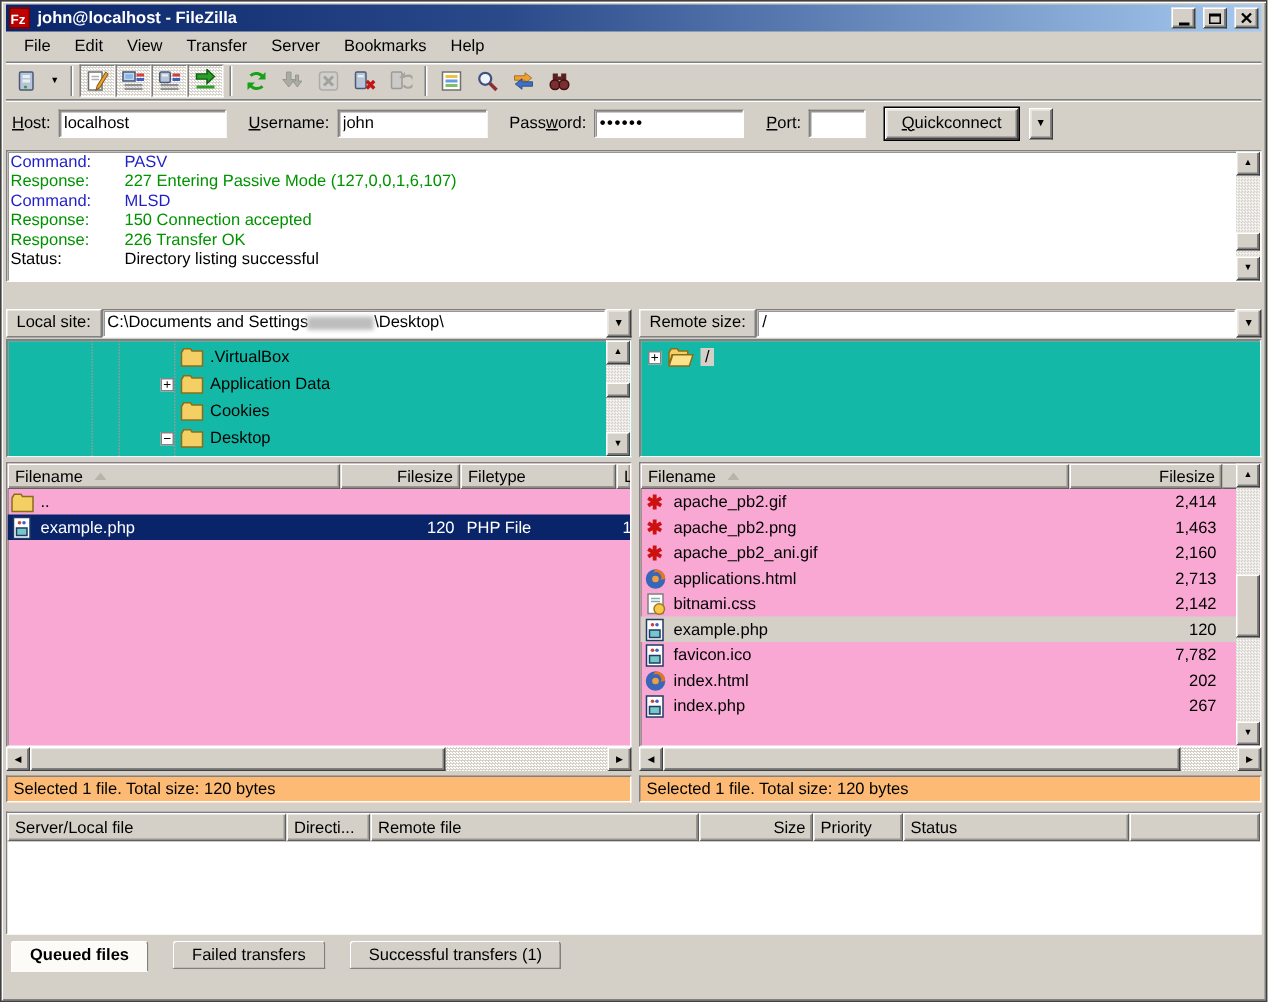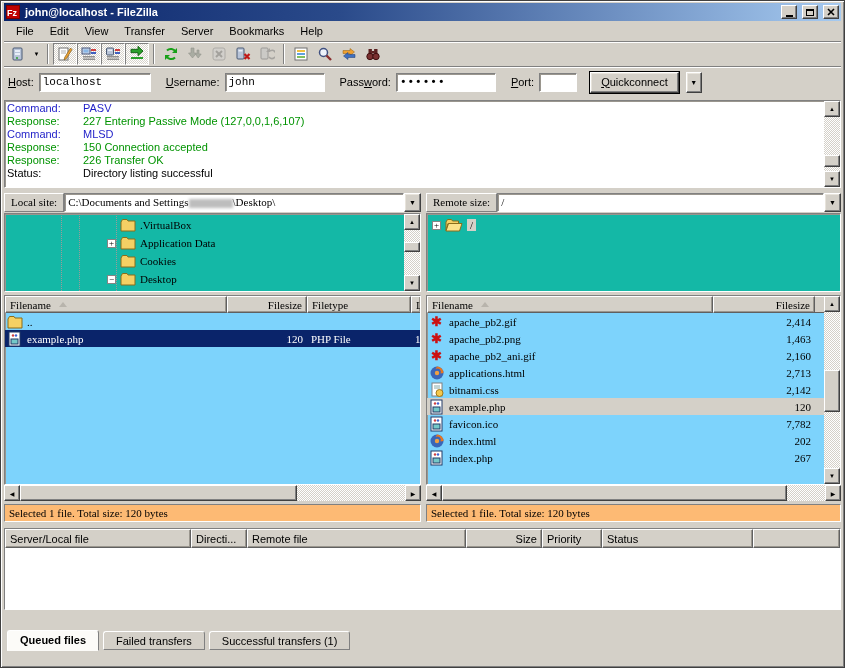--- a/index.html
+++ b/index.html
@@ -62,21 +62,21 @@
   .quickbar {
     height:31px; flex:0 0 31px;
     border-top:1px solid #808080; box-shadow: inset 0 1px 0 #fff;
     display:flex; align-items:center; gap:5px; padding:0 4px;
   }
   .qlabel u { text-decoration:underline; }
   .field {
     height:19px; background:#fff;
     border:1px solid; border-color:#808080 #fff #fff #808080;
     box-shadow: inset 1px 1px 0 #9a968e;
-    padding:2px 3px; font-size:11px; font-family:Liberation Mono, monospace;
+    padding:2px 3px; font-size:11px; font-family:Liberation Sans, sans-serif;
   }
   .btn3d {
     background:#d4d0c8;
     border:1px solid; border-color:#fff #404040 #404040 #fff;
     box-shadow: inset -1px -1px 0 #808080, inset 1px 1px 0 #e8e4dc;
   }
   .qc-btn {
     height:21px; padding:2px 10px 3px 10px; outline:1px solid #000;
     font-family:"Liberation Sans",sans-serif; font-size:11px;
   }
@@ -105,21 +105,21 @@
     box-shadow: inset -1px -1px 0 #808080;
     display:flex;align-items:center;justify-content:center; font-size:6px; color:#000;
   }
   .strack { flex:1; position:relative; }
   .sthumb {
     position:absolute; background:#d4d0c8;
     border:1px solid; border-color:#fff #404040 #404040 #fff;
     box-shadow: inset -1px -1px 0 #808080;
   }
   
-  .panes { flex:0 0 329px; display:flex; margin-top:5px;font-family:Liberation Serif, serif; }
+  .panes { flex:0 0 329px; display:flex; margin-top:18px; }
   .pane-l { width:417px; flex:0 0 417px; display:flex; flex-direction:column; }
   .pane-gap { width:5px; flex:0 0 5px; }
   .pane-r { flex:1; display:flex; flex-direction:column; }
   .siterow { height:19px; flex:0 0 19px; display:flex; }
   .sitelabel {
     background:#d4d0c8; border:1px solid; border-color:#fff #808080 #808080 #fff;
     padding:2px 6px; flex:0 0 auto;
   }
   .combo { flex:1; display:flex; }
   .combo-value { flex:1; background:#fff; border:1px solid; border-color:#808080 #fff #fff #808080;
@@ -136,21 +136,21 @@
   .trow-remote { padding-left:5px; }
   .expander {
     width:9px;height:9px; flex:0 0 9px; background:#fff; border:1px solid #848484;
     font-size:9px; line-height:7px; text-align:center; margin-right:4px;
   }
   .expander.hid { visibility:hidden; }
   .ticon { margin-right:4px; display:flex; }
   .tlabel { white-space:nowrap; }
   .tlabel.sel { background:#d4d0c8; padding:0 3px; }
   
-  .filebox { margin-top:3px; flex:1; background:#7dd3fc;
+  .filebox { margin-top:3px; flex:1; background:#f9a8d4;
     border:1px solid; border-color:#808080 #fff #fff #808080; box-shadow: inset 1px 1px 0 #9a968e;
     display:flex; overflow:hidden; }
   .list-main { flex:1; display:flex; flex-direction:column; overflow:hidden; }
   .lhdr { height:17px; flex:0 0 17px; display:flex; background:#d4d0c8; }
   .hcell {
     background:#d4d0c8; border:1px solid; border-color:#fff #606060 #606060 #fff;
     box-shadow: inset -1px -1px 0 #9a968e;
     padding:1px 4px; display:flex; align-items:center; overflow:hidden; white-space:nowrap;
   }
   .hcell.r { justify-content:flex-end; }
@@ -173,21 +173,21 @@
     background:#fdba74; border:1px solid; border-color:#808080 #fff #fff #808080;
     padding:2px 4px; }
   
   .queuewrap { margin-top:6px; flex:0 0 82px; display:flex; flex-direction:column;
     border:1px solid; border-color:#808080 #fff #fff #808080; background:#fff; }
   .qhdr { height:19px; flex:0 0 19px; display:flex; background:#d4d0c8; }
   .qc0{width:186px;flex:0 0 186px;} .qc1{width:56px;flex:0 0 56px;} .qc2{width:219px;flex:0 0 219px;}
   .qc3{width:76px;flex:0 0 76px;} .qc4{width:60px;flex:0 0 60px;} .qc5{width:151px;flex:0 0 151px;} .qc6{flex:1;}
   .qbody { flex:1; background:#fff; }
   
-  .tabsrow { margin-top:20px; height:21px; flex:0 0 21px; display:flex; align-items:center; padding-left:3px; gap:4px; }
+  .tabsrow { margin-top:4px; height:21px; flex:0 0 21px; display:flex; align-items:flex-start; padding-left:3px; gap:16px; }
   .tab {
     background:#d4d0c8; border:1px solid; border-color:#fff #808080 #808080 #fff;
     border-radius:3px 3px 0 0; padding:3px 12px 3px 12px; height:19px;
   }
   .tab.active { background:#fcfbf8; font-weight:bold; height:21px; border-bottom-color:#fcfbf8; }
   .tabs-under { flex:0 0 22px; }
   
   .statusbar {
     height:24px; flex:0 0 24px;
     border-top:1px solid #808080; box-shadow: inset 0 1px 0 #fff;

